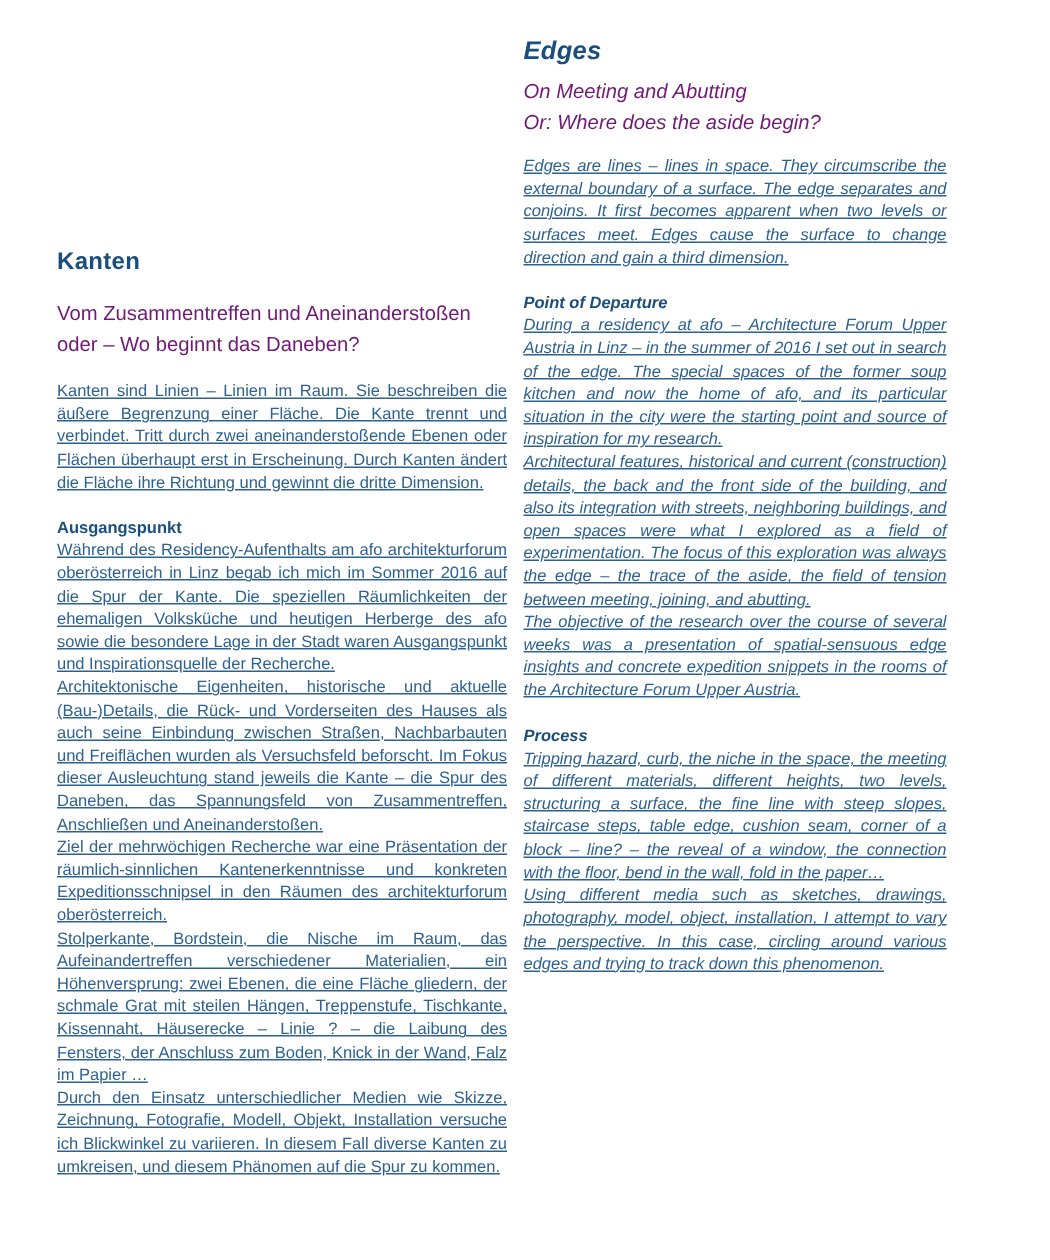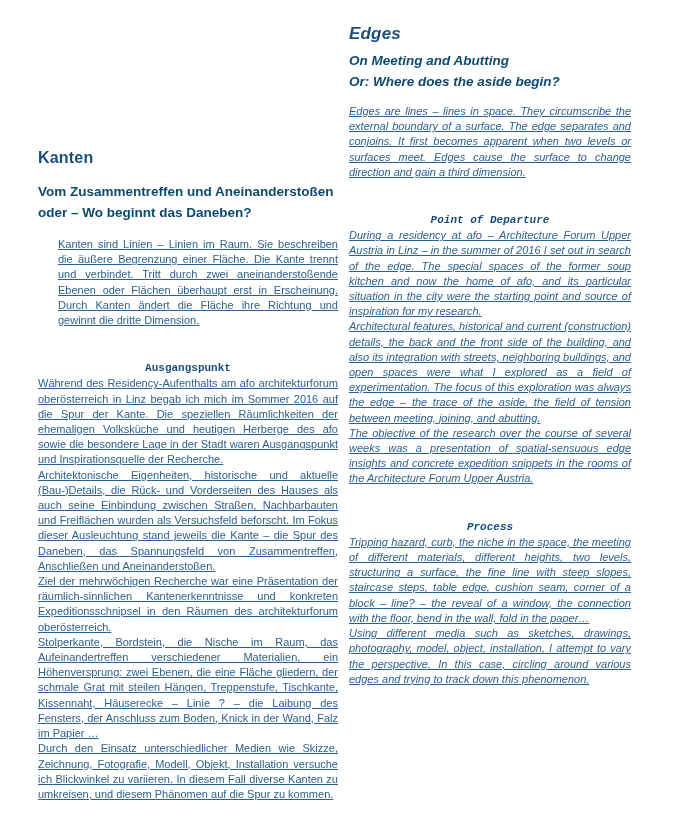--- a/index.html
+++ b/index.html
@@ -5,64 +5,63 @@
   html,body { margin:0; padding:0; }
   .page {
     position: relative;
     width: 700px;
     height: 840px;
     background: #ffffff;
     font-family: "Liberation Sans", sans-serif;
     overflow: hidden;
   }
   .col { position: absolute; }
-  .col-left  { left: 38px;  top: 148px; width: 300px; }
+  .col-left  { left: 38px;  top: 165px; width: 300px; }
   .col-right { left: 349px; top: 24px;  width: 282px; font-style: italic; }
 
   .title {
     margin: 0;
     font-size: 16px;
     line-height: 19px;
     font-weight: bold;
     color: #1a4e7c;
     letter-spacing: 0.2px;
   }
   .col-right .title { font-size: 17px; line-height: 20px; margin-bottom: 6px; }
   .col-left  .title { margin-bottom: 14px; }
 
   .subtitle {
     margin: 0;
     font-size: 13.5px;
     line-height: 21px;
-    font-weight: bold;
-    color: #0c4a6e;
+    font-weight: normal;
+    color: #701a75;
   }
   .col-left .subtitle { margin-bottom: 14px; }
   .subtitle-line { margin: 0; }
   .subtitle-block { margin-bottom: 12px; }
 
   .body-text {
     margin: 0;
     font-size: 11px;
     line-height: 15.2px;
     text-align: justify;
     color: #2d6190;
     text-decoration: underline;
   }
   .intro { margin-top: 0; }
-  .col-left .intro { margin-top: 0; margin-left: 20px; }
+  .col-left .intro { margin-top: 0; }
 
   .section-heading {
-    margin: 33px 0 0 0;
+    margin: 15px 0 0 0;
     font-size: 11px;
     line-height: 15.2px;
     font-weight: bold;
     color: #1a4e7c;
-    text-align: center;
-    font-family: Liberation Mono, monospace;
+    text-align: left;
   }
 </style>
 </head>
 <body>
 
 <div class="page">
 
   <section class="col col-left">
     <h1 class="title">Kanten</h1>
     <h2 class="subtitle">Vom Zusammentreffen und Aneinanderstoßen oder – Wo beginnt das Daneben?</h2>

